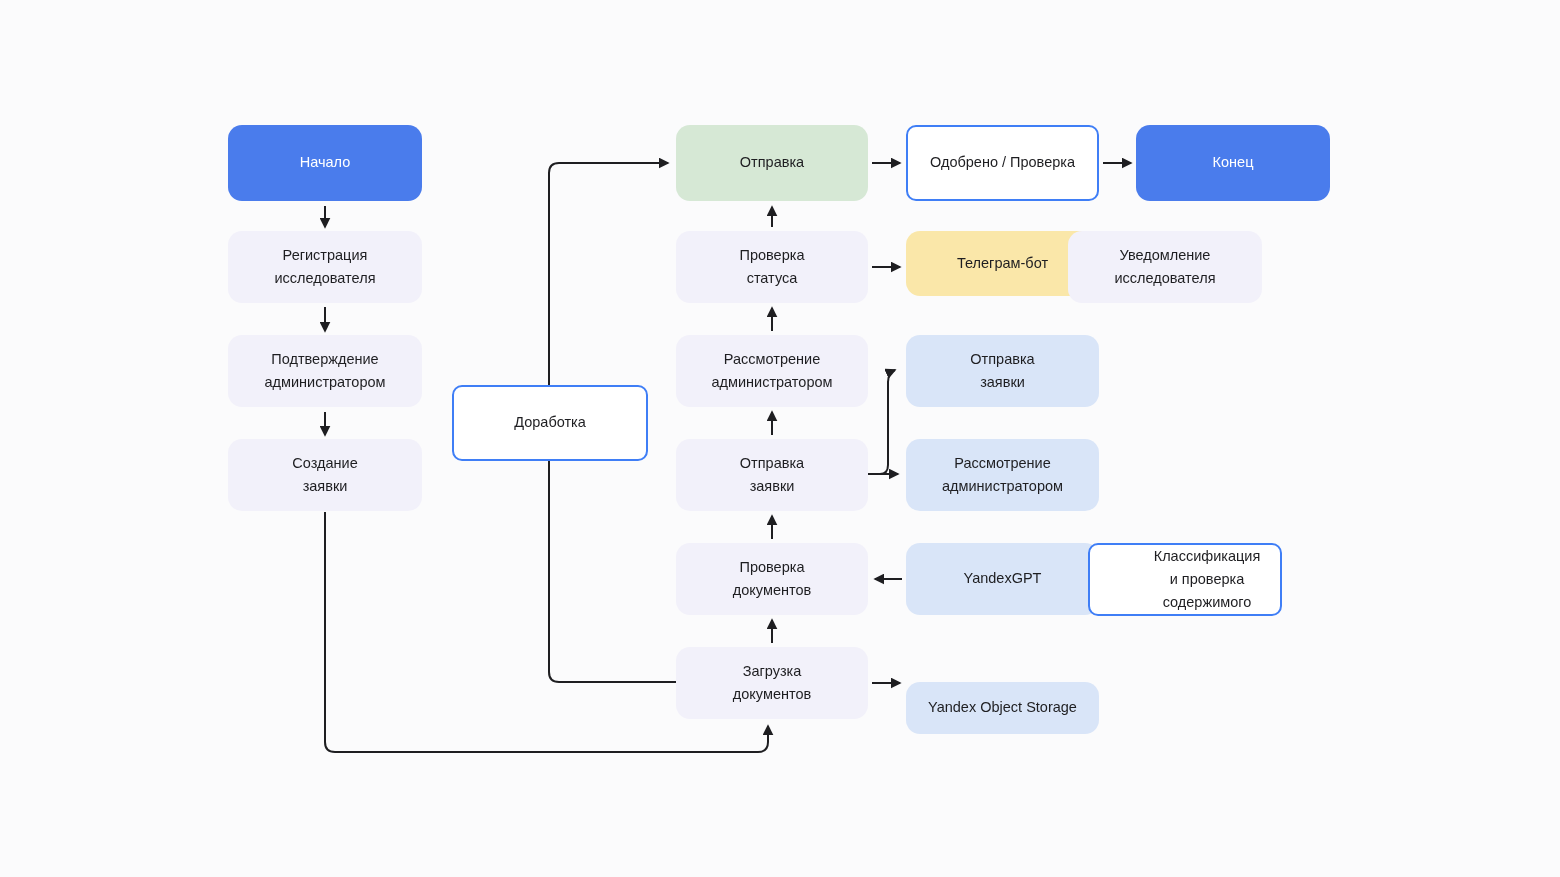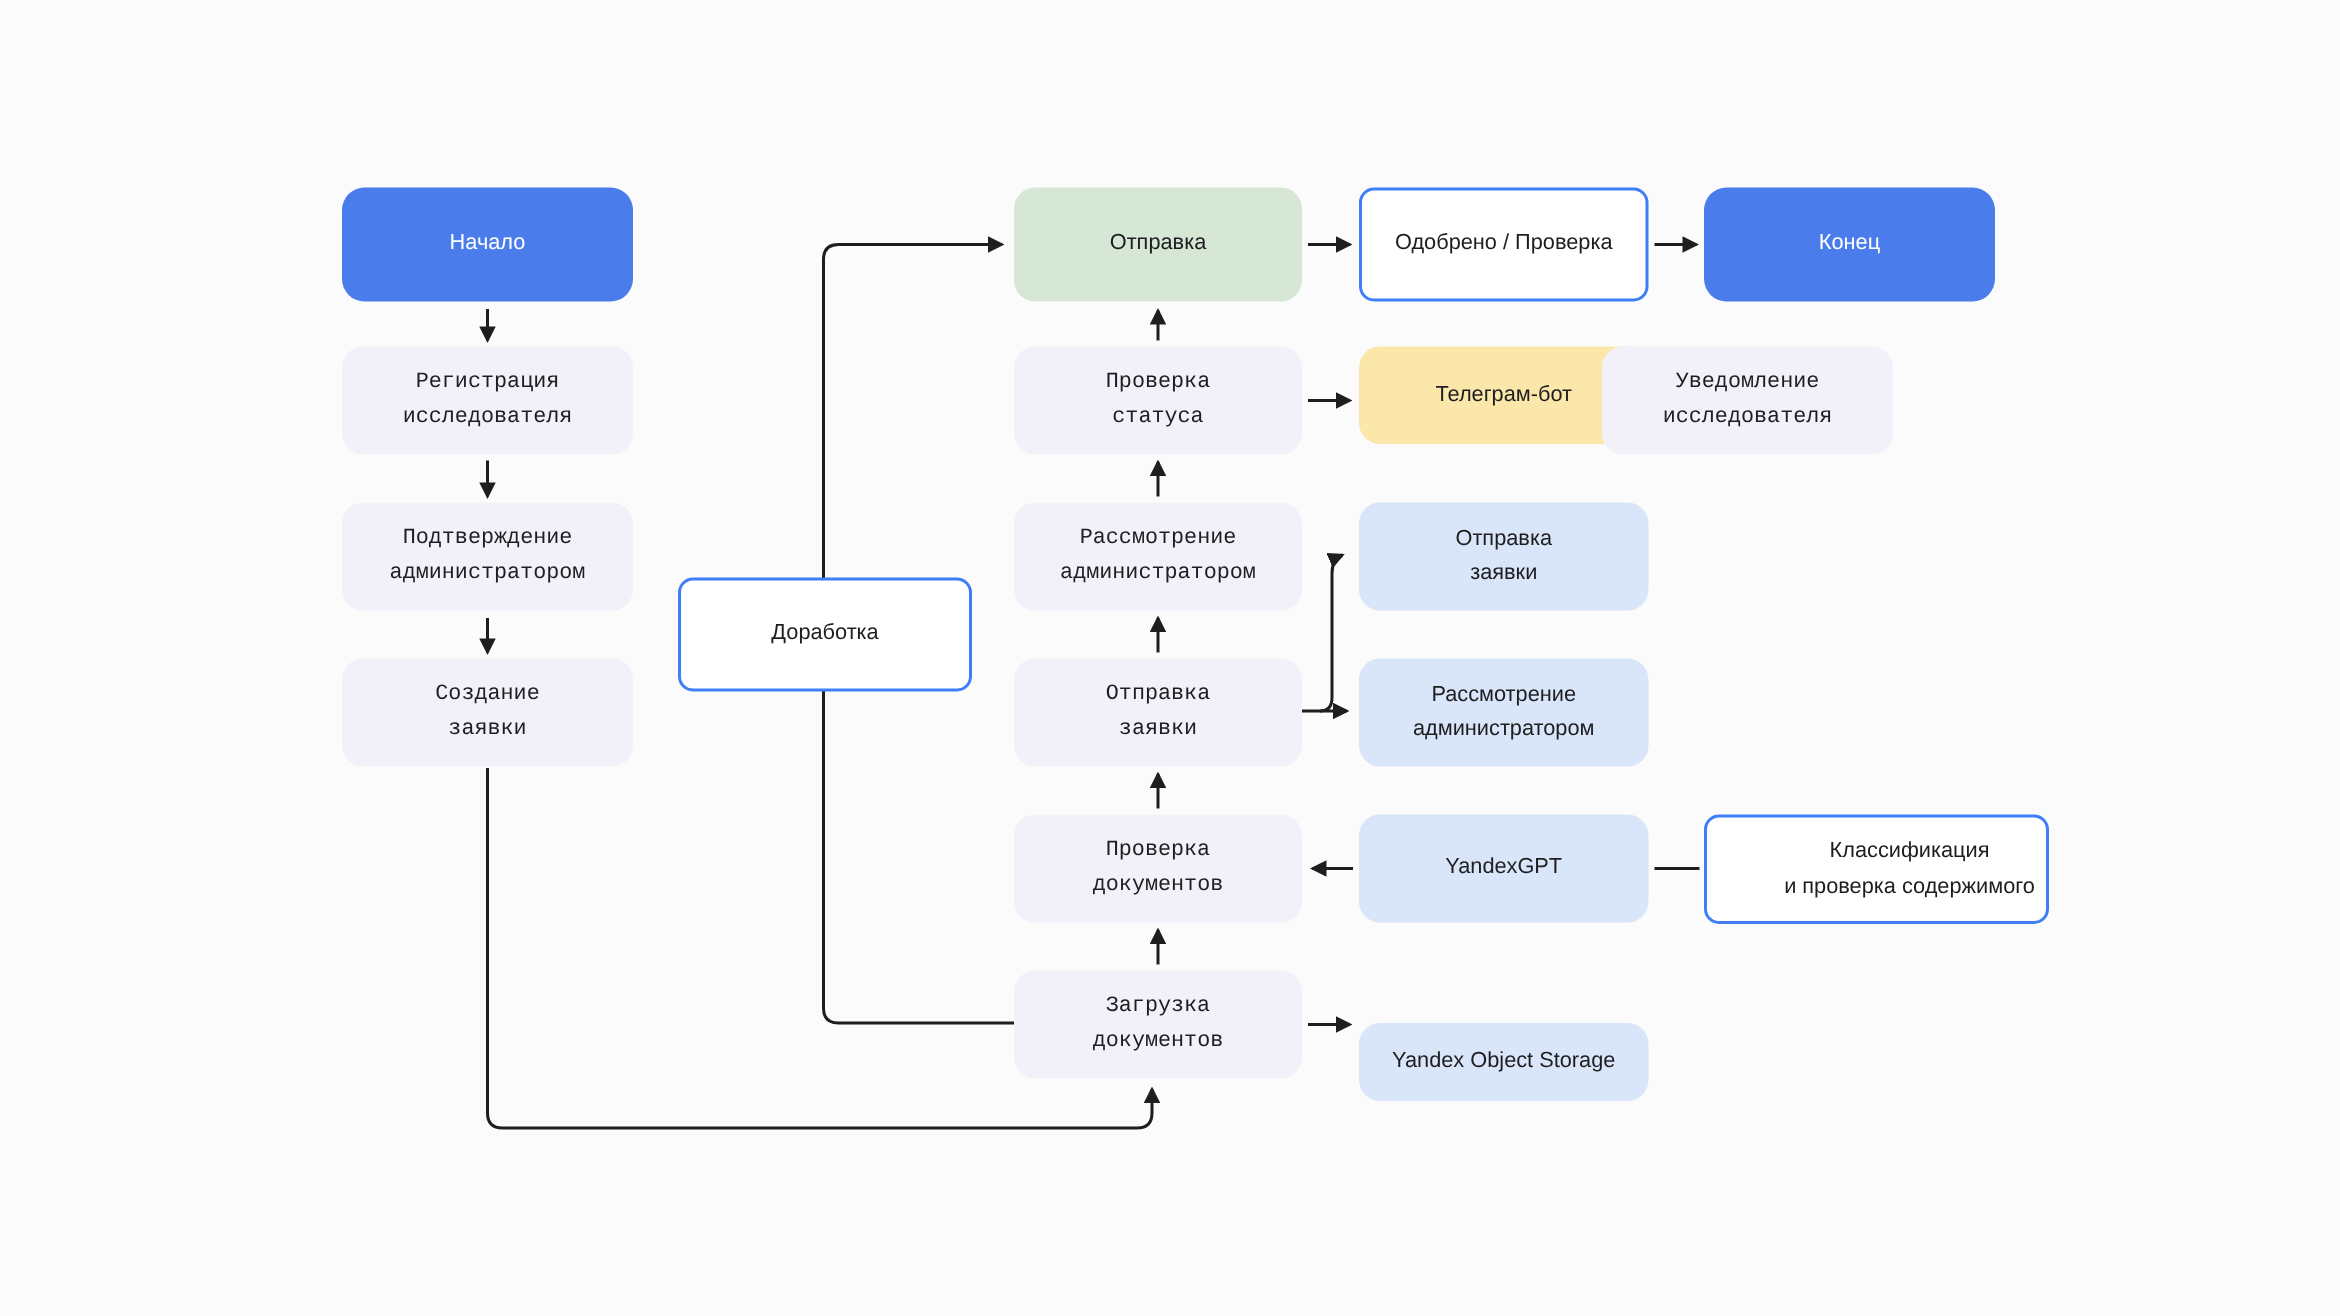--- a/index.html
+++ b/index.html
@@ -33,25 +33,25 @@
     align-items:center;
     justify-content:center;
     text-align:center;
     white-space:pre-line;
     font-size:14.5px;
     line-height:1.6;
     color:var(--c-text,#1e1e21);
     border-radius:14px;
     box-sizing:border-box;
   }
-  .kind-primary{background:var(--c-primary,#4a7cec);color:var(--c-text-light,#ffffff);border-radius:15px;}
+  .kind-primary{background:var(--c-primary,#4a7cec);color:var(--c-text-light,#ffffff);}
   .kind-success{background:var(--c-success,#d6e8d5);}
   .kind-warning{background:var(--c-warning,#fae7a9);}
   .kind-info{background:var(--c-info,#d9e5f8);}
-  .kind-plain{background:var(--c-plain,#f2f1fa);font-family:Liberation Mono, monospace;}
+  .kind-plain{background:var(--c-plain,#f2f1fa);}
   .kind-outlined{
     background:var(--c-card,#ffffff);
     border:2px solid var(--c-outline,#3f7ef6);
     border-radius:10px;
   }
 </style>
 </head>
 <body>
 
 <div id="canvas">
@@ -113,17 +113,17 @@
       <div class="node kind-warning" style="left: 906px; top: 231px; width: 193px; height: 65px;">Телеграм-бот</div>
       <div class="node kind-info" style="left: 906px; top: 335px; width: 193px; height: 72px;">Отправка
 заявки</div>
       <div class="node kind-info" style="left: 906px; top: 439px; width: 193px; height: 72px;">Рассмотрение
 администратором</div>
       <div class="node kind-info" style="left: 906px; top: 543px; width: 193px; height: 72px;">YandexGPT</div>
       <div class="node kind-info" style="left: 906px; top: 682px; width: 193px; height: 52px;">Yandex Object Storage</div>
       <div class="node kind-primary" style="left: 1136px; top: 125px; width: 194px; height: 76px;">Конец</div>
       <div class="node kind-plain" style="left: 1068px; top: 231px; width: 194px; height: 72px;">Уведомление
 исследователя</div>
-      <div class="node kind-outlined" style="left: 1136px; top: 543px; width: 230px; height: 73px; padding-left: 44px;">Классификация
+      <div class="node kind-outlined" style="left: 1088px; top: 543px; width: 194px; height: 73px; padding-left: 44px;">Классификация
 и проверка содержимого</div>
     </div>
 
 </div>
 
 </body></html>

